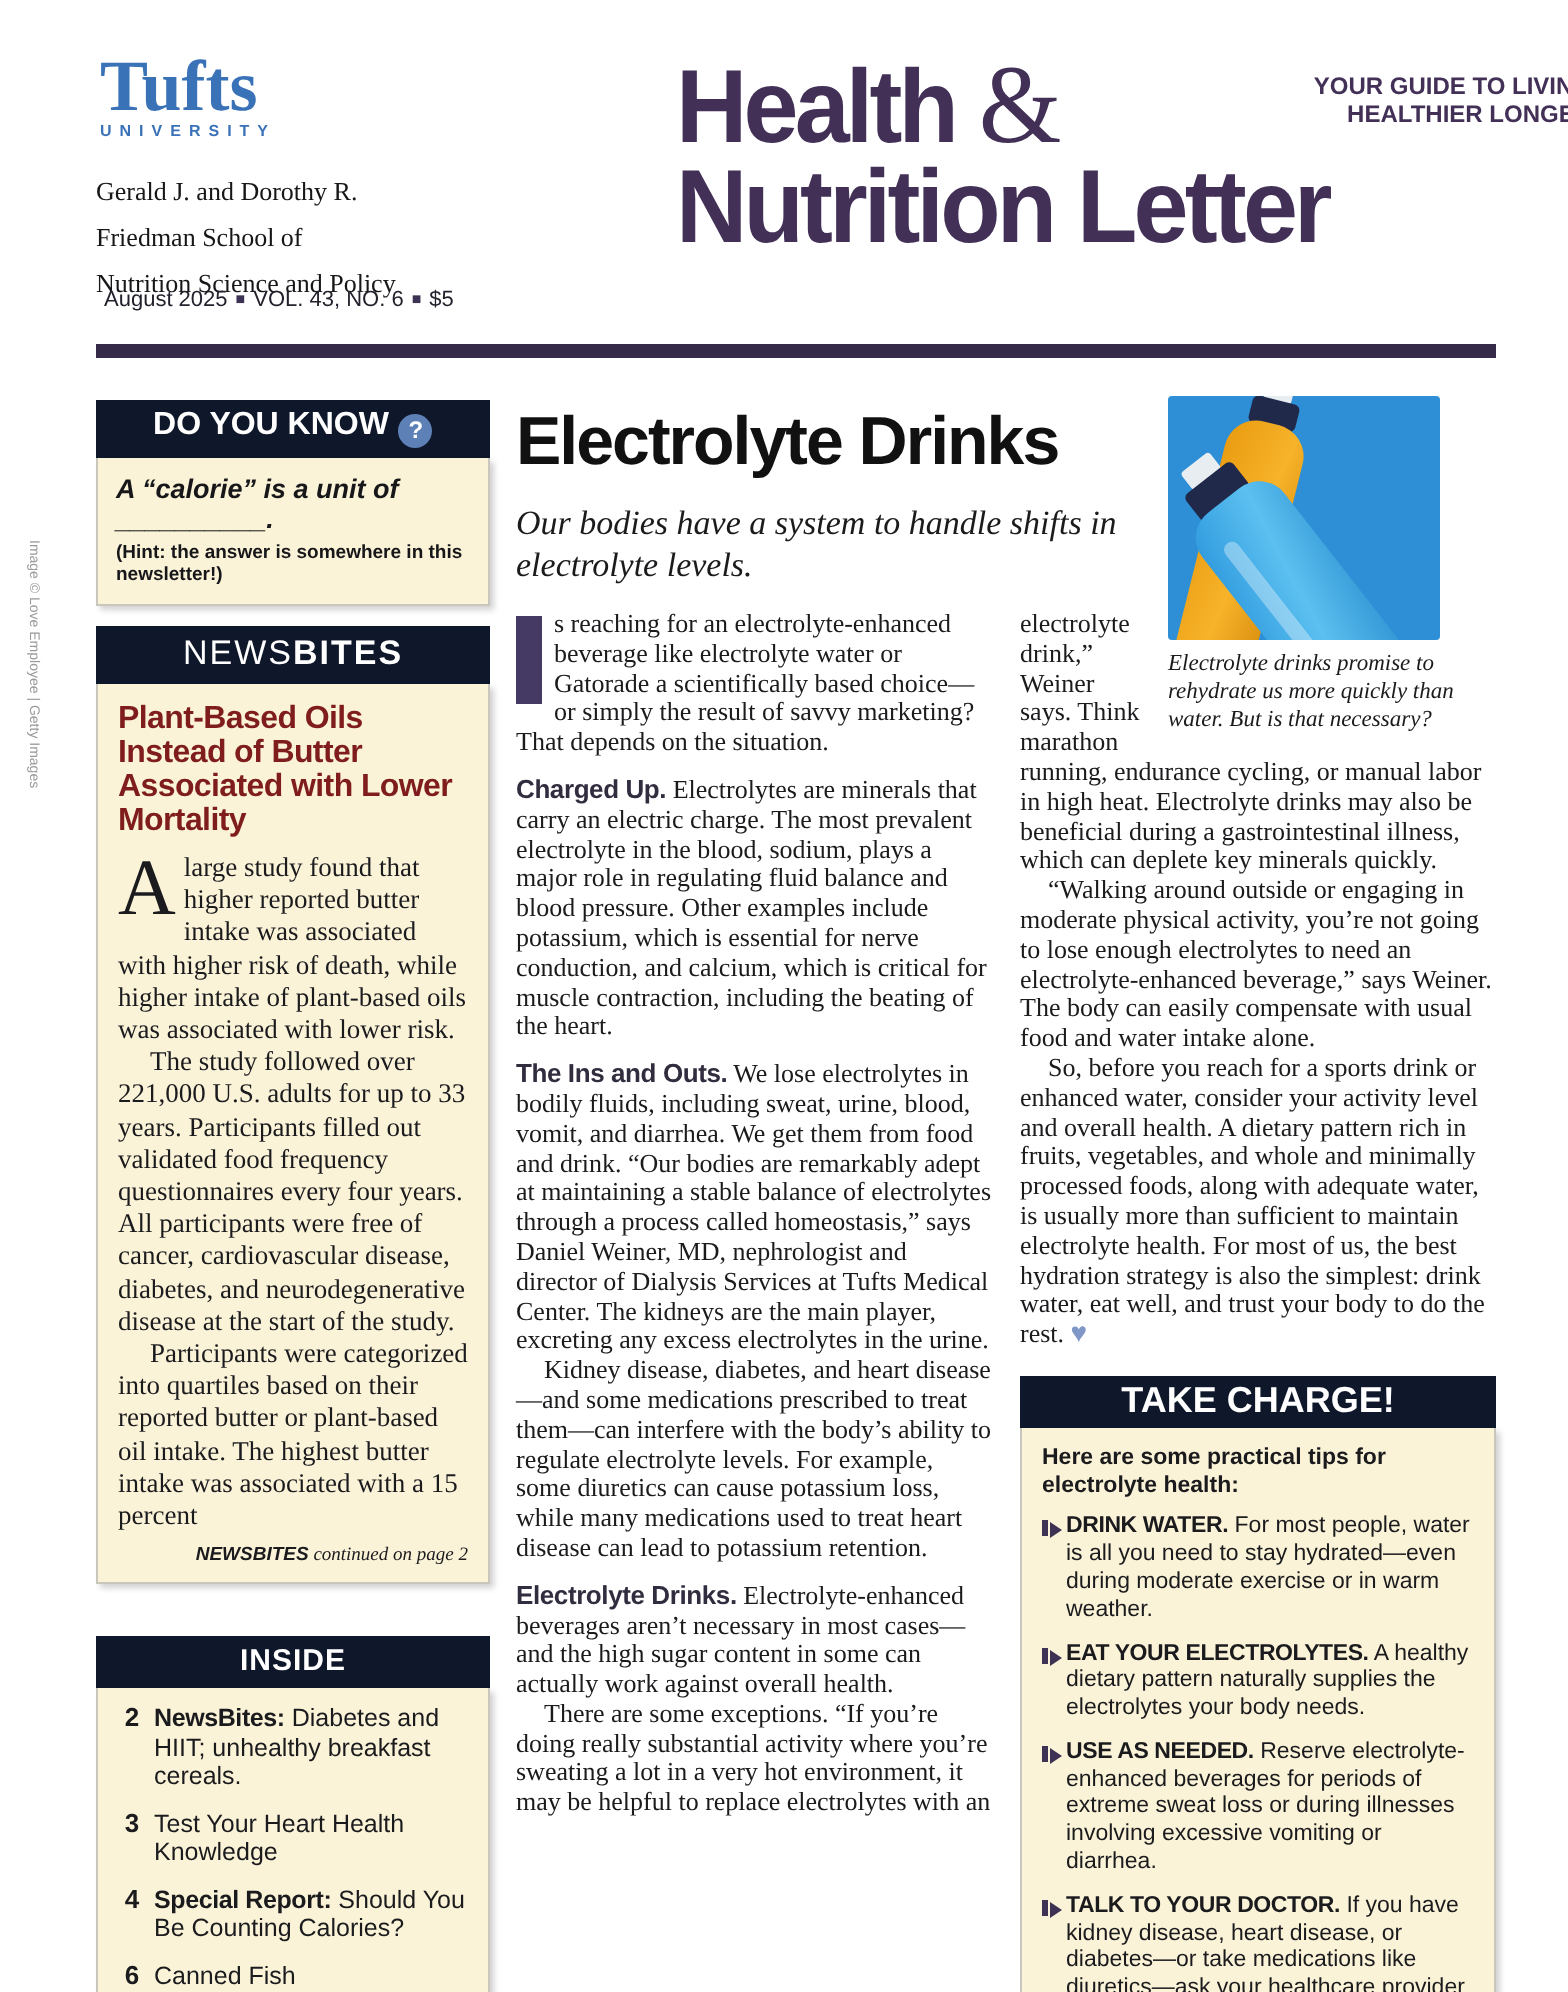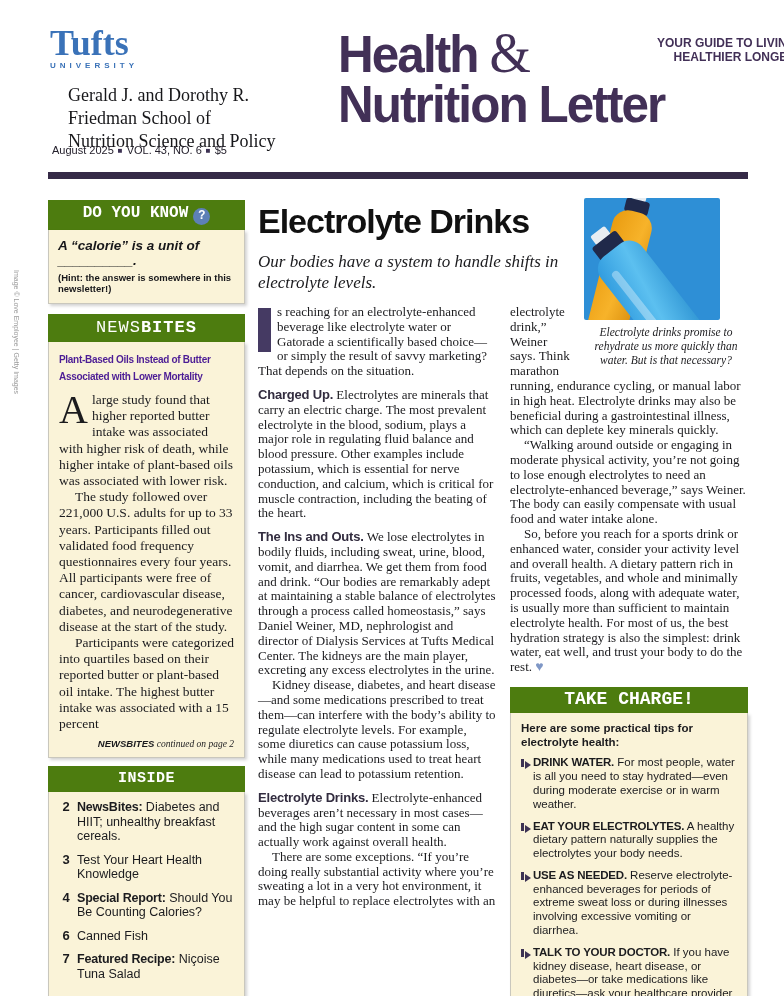--- a/index.html
+++ b/index.html
@@ -15,50 +15,50 @@
     position:absolute; left:20px; top:270px; width:12px; height:180px;
     font-family:"Liberation Sans", sans-serif; font-size:7px; color:#9a9a9a;
     white-space:nowrap; transform:rotate(90deg); transform-origin:left top;
   }
 
   
   .header { position:relative; height:150px; }
   .tufts-logo { position:absolute; left:2px; top:4px; }
   .tufts-word { font-family:"Liberation Serif", serif; font-weight:bold; color:#3a72b8; font-size:36px; line-height:34px; }
   .tufts-sub  { font-family:"Liberation Sans", sans-serif; color:#3a72b8; font-size:8px; letter-spacing:4px; font-weight:bold; margin-top:1px; }
-  .school { position:absolute; left:20px; top:62px; font-size:18px; line-height:23px; color:#17171a; }
+  .school { position:absolute; left:0; top:62px; font-size:13px; line-height:23px; color:#17171a; }
   .issue-line { position:absolute; left:4px; top:122px; font-family:"Liberation Sans", sans-serif; font-weight:normal; font-size:11px; color:#24202c; }
   .issue-line .sq { color:#3d3253; font-size:8px; vertical-align:1px; padding:0 4px; }
 
   .masthead { position:absolute; left:290px; top:6px; width:410px; color:#423057; }
   .mast-line { font-family:"Liberation Sans", sans-serif; font-weight:bold; font-size:52px; line-height:50px; letter-spacing:-2px; transform:scaleX(.95); transform-origin:left; white-space:nowrap; }
   .mast-amp { font-family:"Liberation Serif", serif; font-weight:normal; letter-spacing:0; font-size:56px; }
   .tagline { position:absolute; right:-48px; top:14px; text-align:right; font-family:"Liberation Sans", sans-serif; font-weight:bold; font-size:12px; line-height:14px; color:#423057; width:160px; }
   .mast-rule { position:absolute; left:0; top:150px; width:700px; height:7px; background:#352a47; }
 
   
   .content { position:absolute; left:0; top:178px; width:700px; display:flex; gap:13px; }
   .sidebar { width:197px; flex:none; }
   .mainarea { flex:1; min-width:0; }
 
   
-  .bar { background:#4d7c0f; color:#fff; text-align:center; font-family:Liberation Mono, monospace; font-weight:bold; padding:4px 0 5px; }
+  .bar { background:#0f172a; color:#fff; text-align:center; font-family:Liberation Sans, sans-serif; font-weight:bold; padding:4px 0 5px; }
   .box { background:#faf3d8; border:1px solid #c9c7bd; border-top:none; box-shadow:2px 2px 3px rgba(0,0,0,.18); }
   .dyk { margin-bottom:10px; }
   .dyk .bar { font-size:16px; letter-spacing:0; }
   .qcircle { display:inline-block; width:17px; height:17px; border-radius:50%; background:#5d80b6; color:#fff; font-size:12px; line-height:17px; text-align:center; margin-left:5px; vertical-align:-2px; }
   .dyk-body { padding:8px 9px 9px; }
   .dyk-q { font-family:"Liberation Sans", sans-serif; font-weight:bold; font-style:italic; font-size:13.5px; color:#17171a; }
   .dyk-hint { font-family:"Liberation Sans", sans-serif; font-weight:bold; font-size:9.5px; margin-top:4px; color:#17171a; }
 
-  .nb { margin-bottom:8px; }
+  .nb { margin-bottom:26px; }
   .nb .bar { font-size:17px; letter-spacing:1px; }
   .nb .bar .lt { font-weight:normal; }
   .nb-body { padding:9px 10px 8px; }
-  .nb-head { font-family:"Liberation Sans", sans-serif; font-weight:bold; font-size:10px; line-height:17px; color:#4c1d95; margin-bottom:7px; letter-spacing:-.3px; }
+  .nb-head { font-family:"Liberation Sans", sans-serif; font-weight:bold; font-size:16px; line-height:17px; color:#7f1d1d; margin-bottom:7px; letter-spacing:-.3px; }
   .nb-body p { font-size:13.5px; line-height:16.2px; }
   .nb-body p.ind { text-indent:16px; }
   .dropcapA { float:left; font-size:40px; line-height:32px; padding:2px 4px 0 0; font-family:"Liberation Serif", serif; }
   .nb-cont { text-align:right; font-size:9.5px; font-style:italic; margin-top:6px; }
   .nb-cont b { font-family:"Liberation Sans", sans-serif; }
 
   .inside .bar { font-size:15px; letter-spacing:.5px; }
   .inside-body { padding:8px 8px 10px 6px; }
   .ins-item { display:flex; margin-bottom:9px; font-family:"Liberation Sans", sans-serif; font-size:12.5px; line-height:14.5px; }
   .ins-num { width:22px; flex:none; text-align:center; font-weight:bold; font-size:13px; }
@@ -69,21 +69,21 @@
   .art-deck { font-style:italic; font-size:17px; line-height:21px; max-width:330px; margin-bottom:12px; }
   .cols { display:flex; gap:14px; }
   .col { flex:1; min-width:0; font-size:13px; line-height:14.8px; }
   .col p { margin-bottom:0; }
   .col p.gap { margin-top:9px; }
   .col p.ind { text-indent:14px; }
   .runhead { font-family:"Liberation Sans", sans-serif; font-weight:bold; color:#322c3f; letter-spacing:-.2px; }
   .dropcapI { float:left; width:13px; height:44px; background:#453a63; margin:3px 6px 0 0; }
 
   
-  .photo-fig { float:right; width:164px; margin:-107px 0 4px 8px;text-align:center; }
+  .photo-fig { float:right; width:164px; margin:-107px 0 4px 8px; }
   .photo { position:relative; width:136px; height:122px; background:#2e8fd6; border-radius:2px; overflow:hidden; }
   .bottle { position:absolute; }
   .b-body { border-radius:16px; position:absolute; }
   .b-cap { position:absolute; background:#20294a; border-radius:3px; }
   .b-tip { position:absolute; background:#e8edf2; border-radius:2px; }
   .orange { left:18px; top:-6px; width:40px; height:150px; transform:rotate(14deg); }
   .orange .b-body { left:0; top:18px; width:40px; height:132px; background:linear-gradient(100deg,#e99b10,#f7b32a 55%,#d98e0e); }
   .orange .b-cap { left:8px; top:6px; width:24px; height:14px; }
   .orange .b-tip { left:13px; top:-2px; width:14px; height:9px; }
   .bluebtl { left:6px; top:26px; width:52px; height:160px; transform:rotate(-38deg); transform-origin:30px 30px; }

